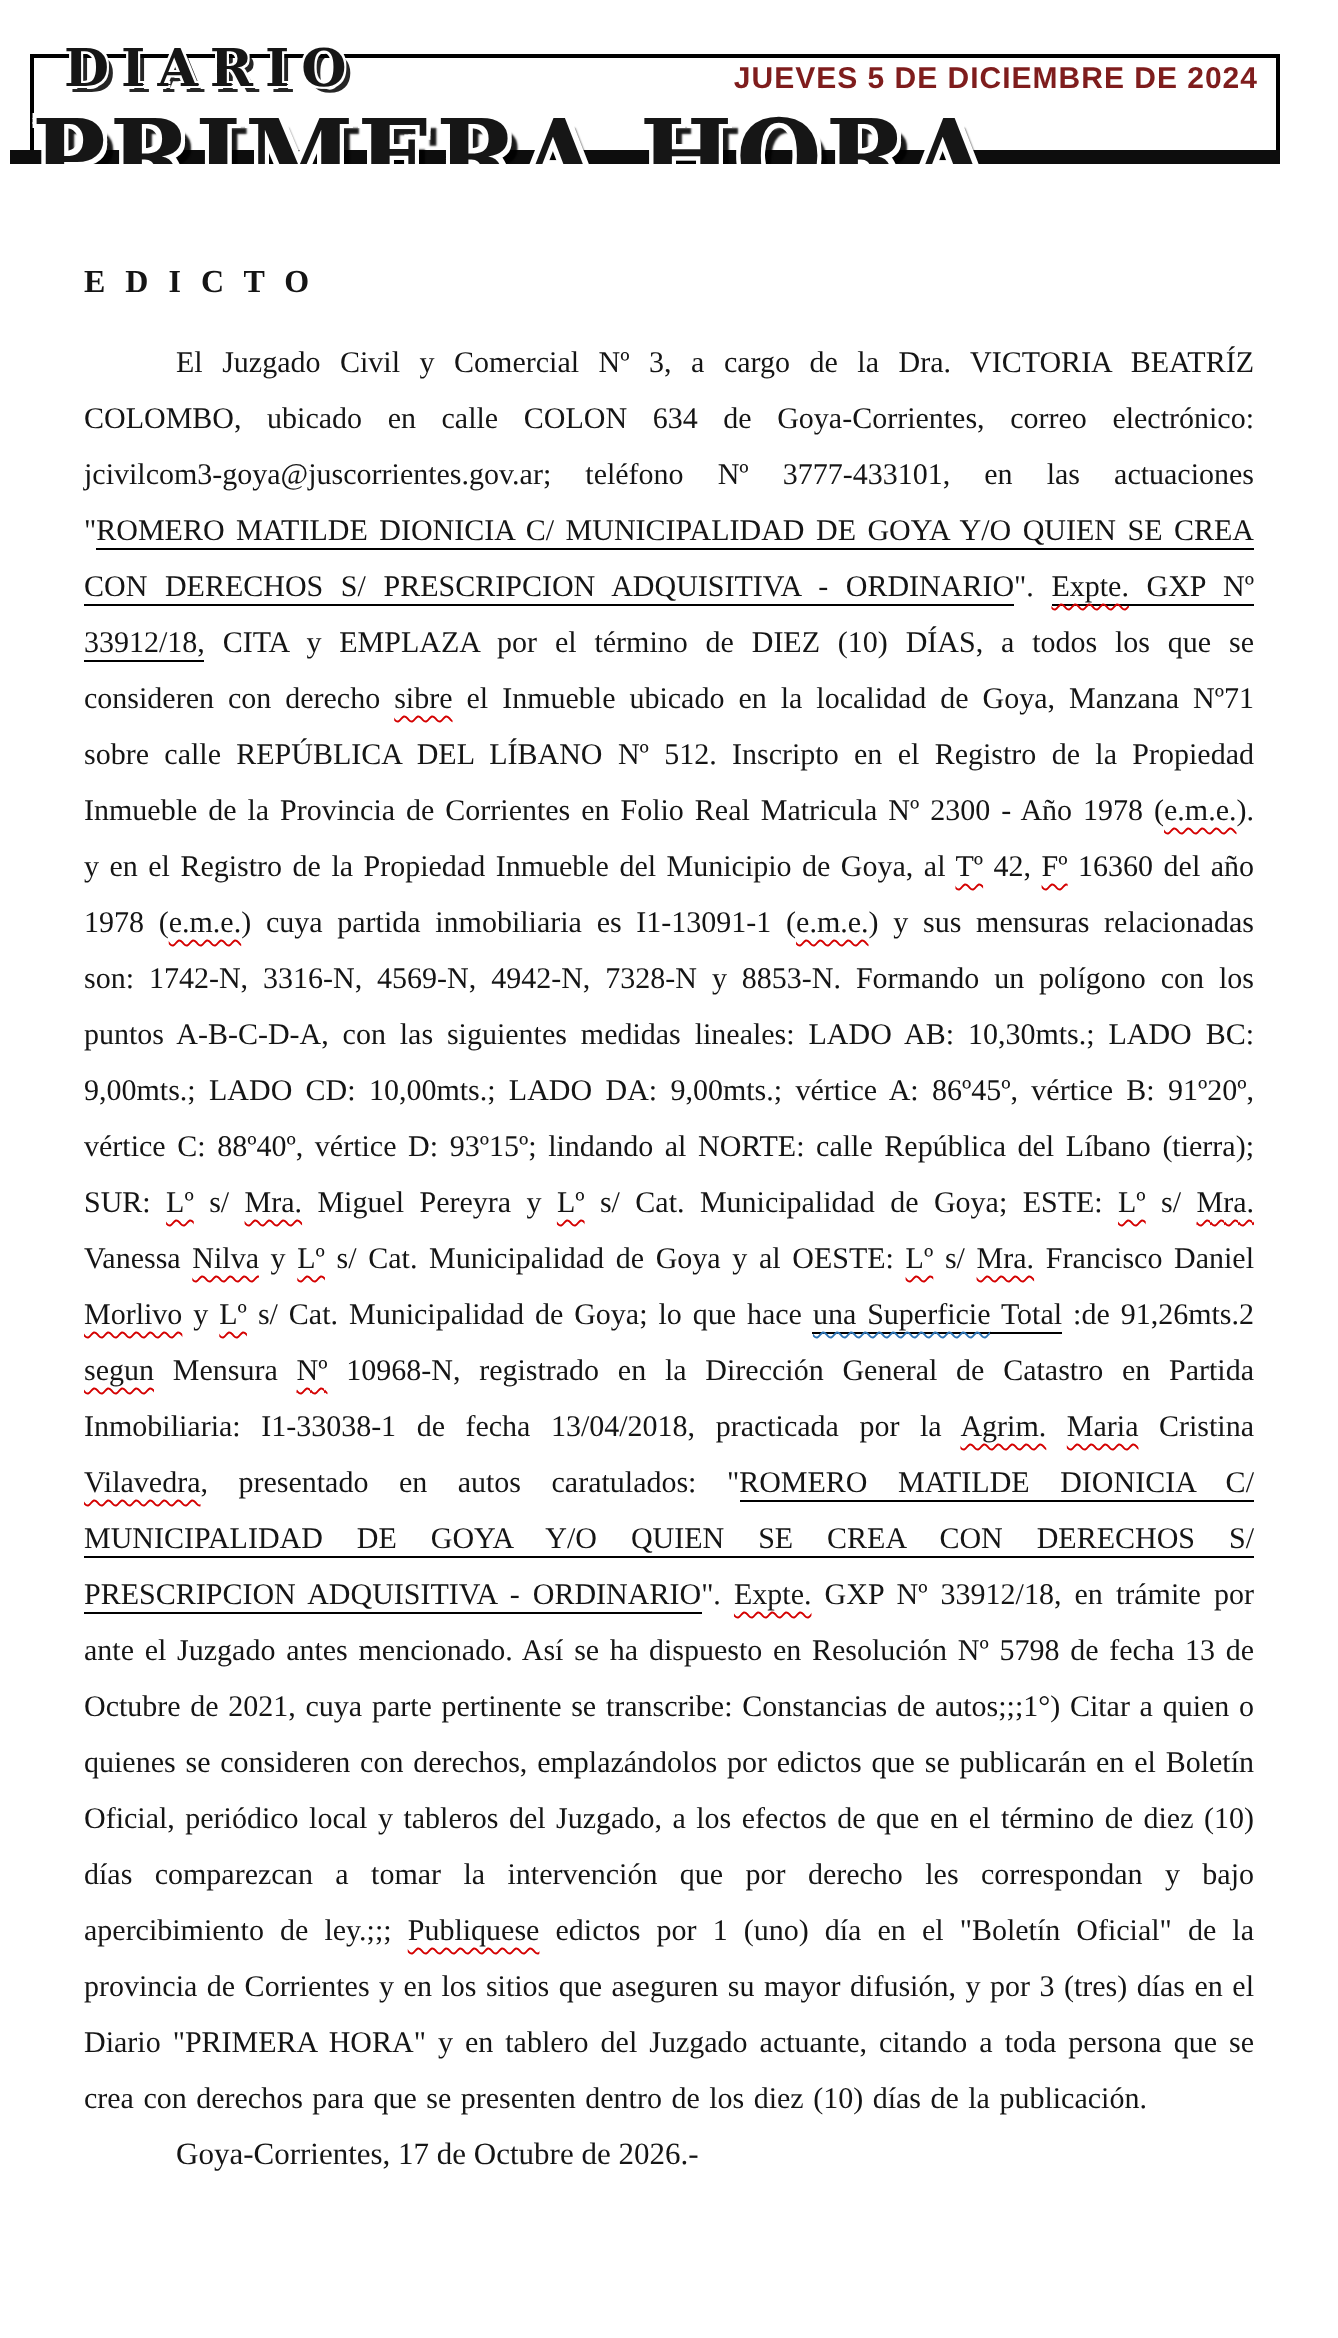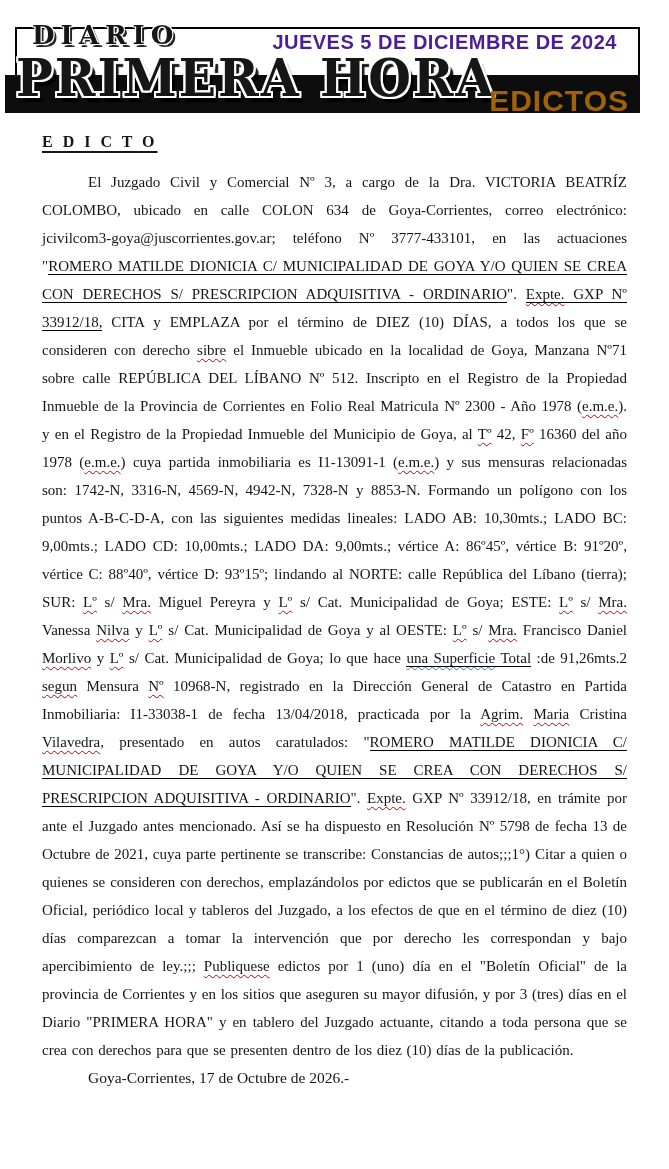--- a/index.html
+++ b/index.html
@@ -1,42 +1,42 @@
 <!DOCTYPE html>
 <html style="--sq-red: #d40000; --sq-blue: #2e75b6;"><head>
 <meta charset="utf-8">
 <style>
   html,body{margin:0;padding:0;}
   body{background:#ffffff;width:669px;height:1169px;position:relative;overflow:hidden;
        font-family:"Liberation Serif", serif;color:#151515;}
 
   
-  .masthead{position:absolute;left:0;top:0;width:669px;height:113px;overflow:hidden;background:#fff;}
+  .masthead{position:absolute;left:0;top:0;width:669px;height:82px;overflow:hidden;background:#fff;}
   .mast-frame{position:absolute;left:15px;top:27px;width:625px;height:86px;
               border:2px solid #000;box-sizing:border-box;background:#fff;}
   .mast-bar{position:absolute;left:5px;top:75px;width:635px;height:38px;background:#0d0d0d;}
   .brand-top{position:absolute;left:32px;top:20px;
              font-family:"DejaVu Serif", serif;font-weight:bold;font-size:26px;letter-spacing:6px;
              color:#161616;white-space:nowrap;
              text-shadow:-1px -1px 0 #fff,1px -1px 0 #fff,-1px 1px 0 #fff,1px 1px 0 #fff,3px 3px 0 rgba(0,0,0,.85);}
   .brand-main{position:absolute;left:16px;top:48px;
              font-family:"DejaVu Serif", serif;font-weight:bold;font-size:49px;letter-spacing:2px;
              color:#161616;white-space:nowrap;transform:scaleY(1.05);transform-origin:top left;
              text-shadow:-2px -2px 0 #fff,2px -2px 0 #fff,-2px 2px 0 #fff,2px 2px 0 #fff,0 -2px 0 #fff,0 2px 0 #fff,-2px 0 0 #fff,2px 0 0 #fff,5px 5px 1px rgba(0,0,0,.9);}
-  .mast-date{position:absolute;right:52px;top:31px;
-             font-family:"Liberation Sans", sans-serif;font-weight:bold;font-size:20px;
-             letter-spacing:.5px;color:#4c1d95;white-space:nowrap;}
+  .mast-date{position:absolute;right:40px;top:31px;
+             font-family:"Liberation Sans", sans-serif;font-weight:bold;font-size:15px;
+             letter-spacing:.5px;color:#7f1d1d;white-space:nowrap;}
   .mast-section{position:absolute;right:40px;top:84px;
              font-family:"Liberation Sans", sans-serif;font-weight:bold;font-size:30px;
              letter-spacing:1px;color:#a16207;white-space:nowrap;}
 
   
   .doc{position:absolute;left:42px;top:133px;width:585px;}
   .doc-heading{font-weight:bold;font-size:16px;letter-spacing:3px;
-               text-decoration:underline;text-decoration-thickness:1.5px;text-underline-offset:4px;
+               text-decoration-thickness:1.5px;text-underline-offset:4px;
                margin:0 0 0 0;}
   .doc-body{margin:17px 0 0 0;font-size:15px;line-height:28px;text-align:justify;
             text-indent:46px;word-spacing:1px;}
   .doc-closing{margin:0;font-size:15.5px;line-height:28px;text-indent:46px;}
 
   
   .seg-p{}
   .seg-u{border-bottom:1px solid #000;}
   .seg-sq{text-decoration-line:underline;text-decoration-style:wavy;
           text-decoration-color:var(--sq-red,#d40000);text-decoration-thickness:1px;text-underline-offset:3px;}

